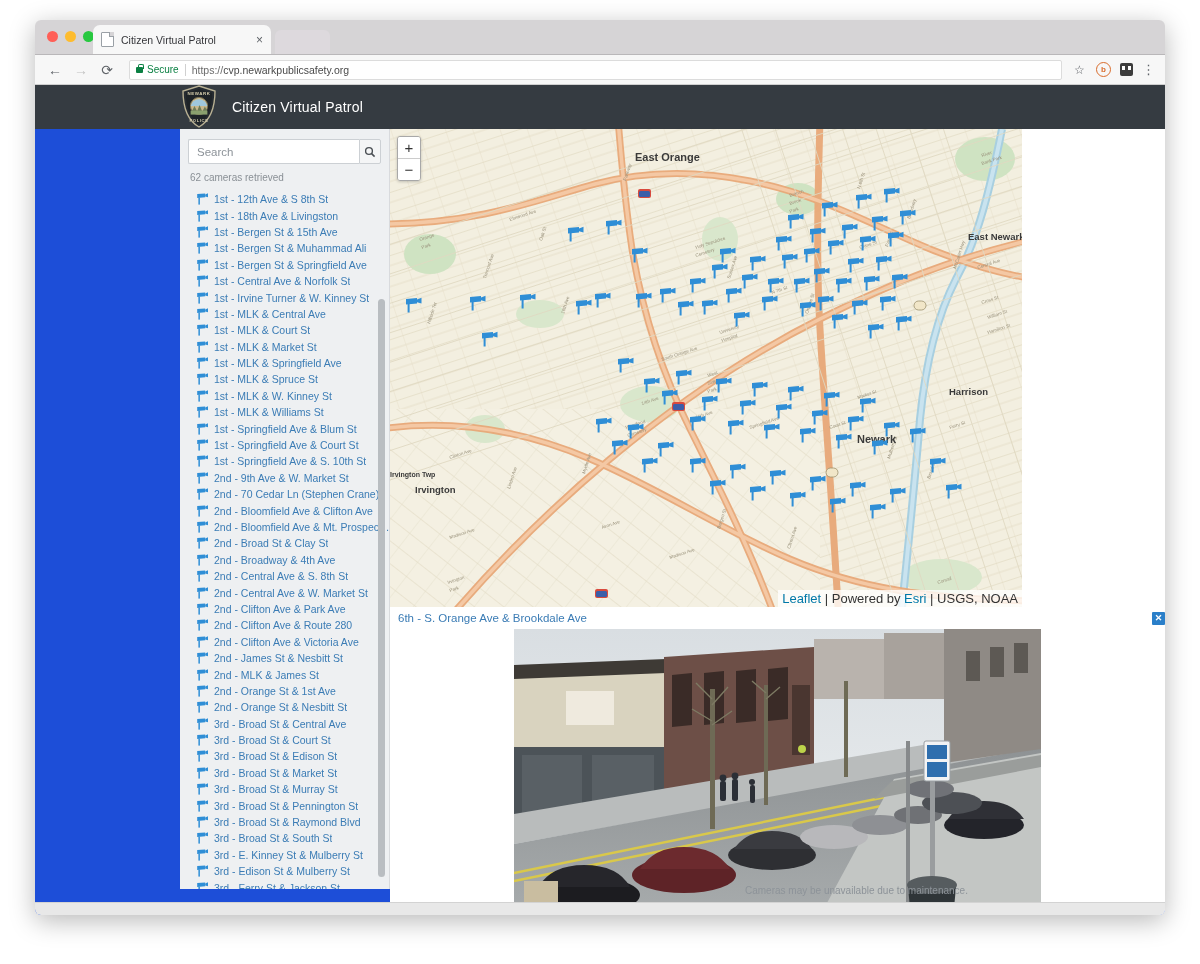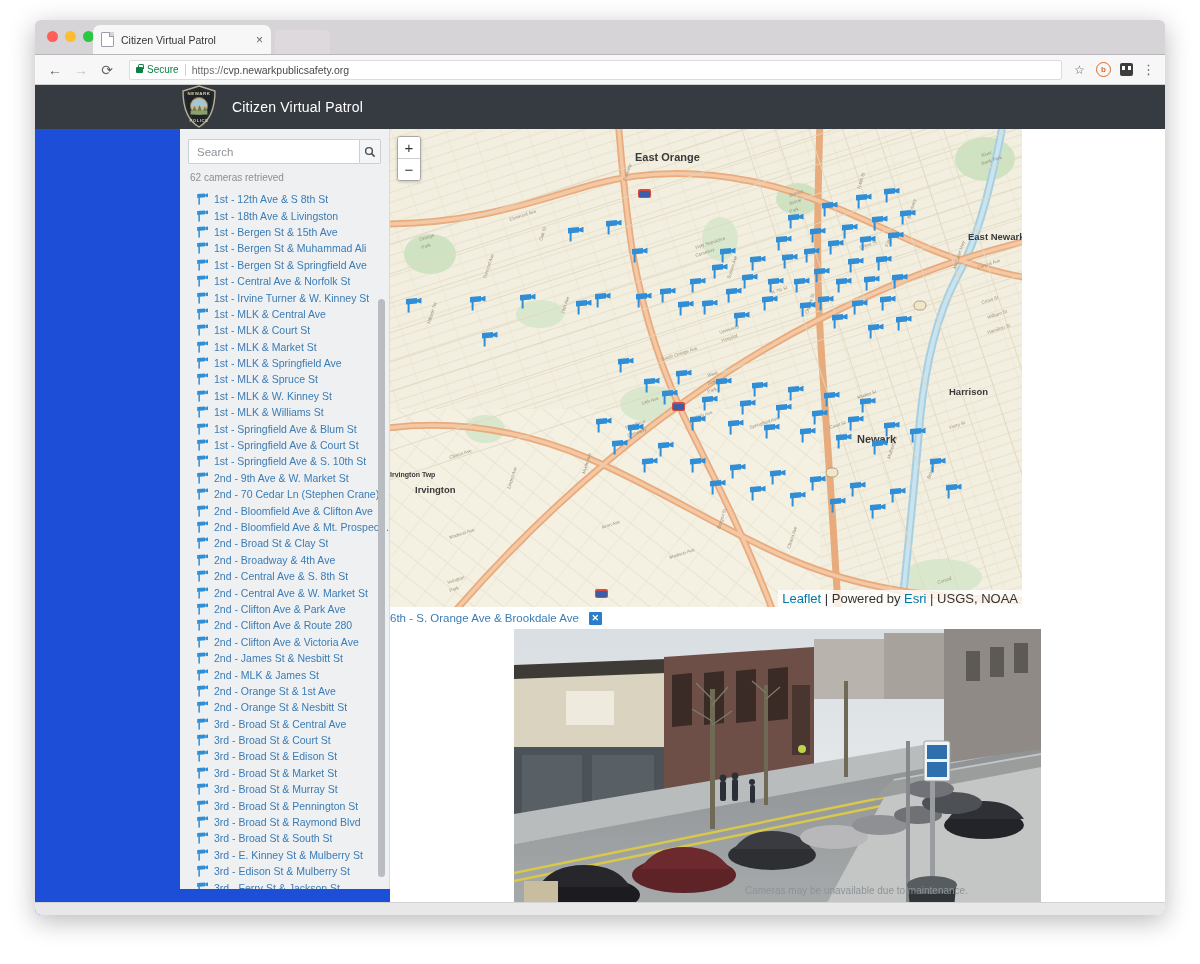--- a/index.html
+++ b/index.html
@@ -161,22 +161,23 @@
     text-align:center;cursor:pointer;user-select:none;
   }
   .zbtn+.zbtn{border-top:1px solid #ccc;}
   .attrib{
     position:absolute;right:0;bottom:0;background:rgba(255,255,255,.78);
     font-size:13px;color:#333;padding:1px 4px;z-index:20;white-space:nowrap;
   }
   .attrib a{color:#0078a8;text-decoration:none;}
 
   .captionbar{
-    height:22px;display:flex;align-items:center;justify-content:flex-start;gap:10px;
+    height:22px;display:flex;align-items:center;justify-content:space-between;gap:10px;
     background:#fff;
+    margin-left:8px;
   }
   .captiontext{font-size:11.5px;color:#3b7cb5;}
   .closebtn{
     width:13px;height:13px;background:#2a7fc9;color:#fff;font-size:9px;
     display:flex;align-items:center;justify-content:center;cursor:pointer;
     border-radius:1px;font-weight:bold;
   }
   .videoframe{
     margin:0 auto;width:527px;height:298px;background:#7d7f80;overflow:hidden;
     position:relative;

